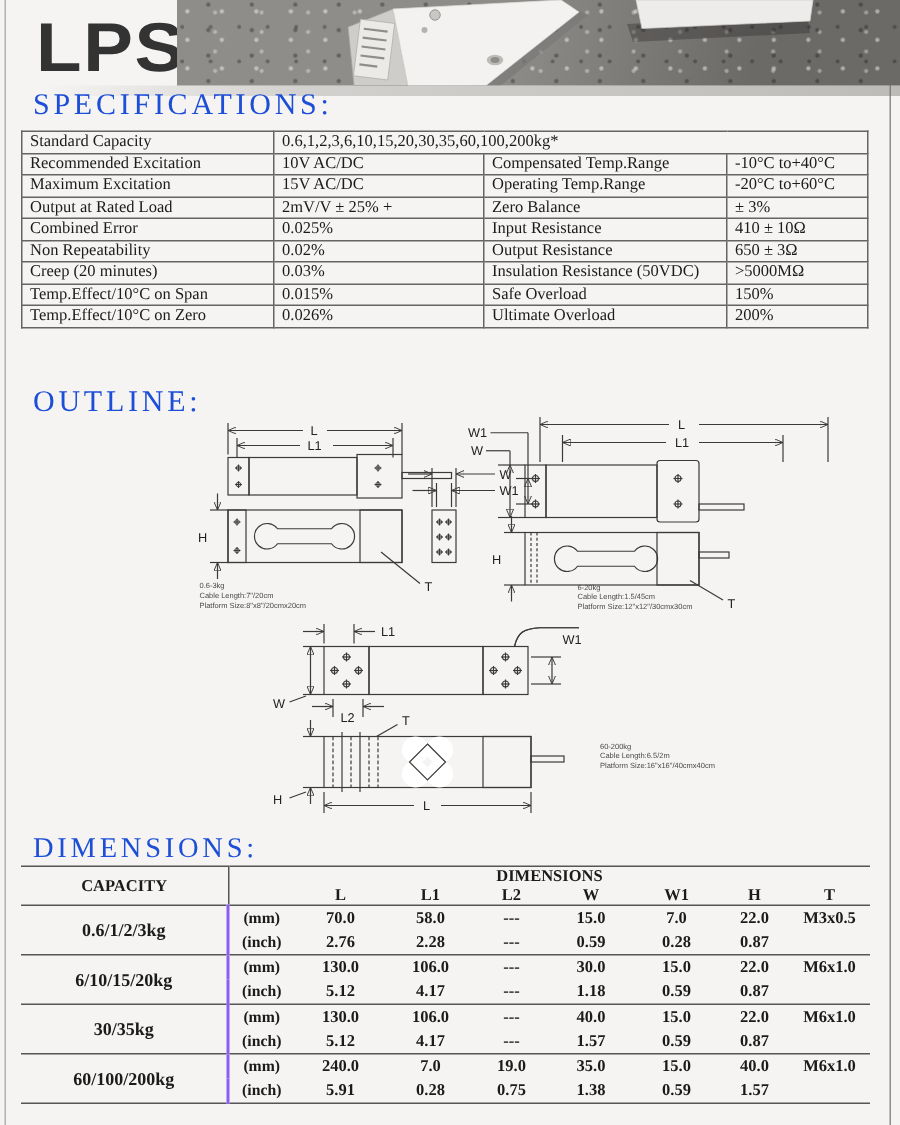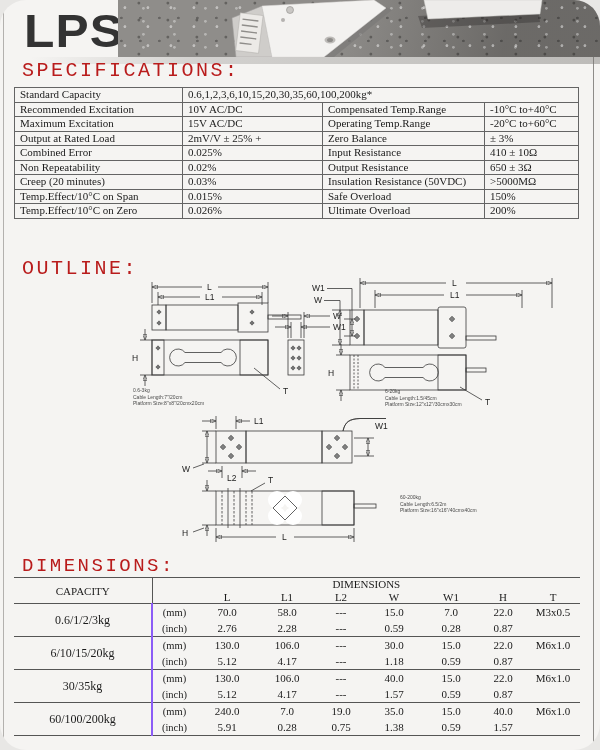--- a/index.html
+++ b/index.html
@@ -1,51 +1,51 @@
 <!DOCTYPE html>
 <html><head>
 <meta charset="utf-8">
 <style>
   html,body{margin:0;padding:0;background:#e8e7e5;}
   .page{position:relative;width:600px;height:750px;background:#f5f4f2;overflow:hidden;
-        font-family:"Liberation Serif",serif;color:#1b1b1b;border-radius:26px;}
+        font-family:"Liberation Serif",serif;color:#1b1b1b;}
   .frame-left{position:absolute;left:3px;top:0;width:1px;height:750px;background:#b3b1ae;}
   .frame-right{position:absolute;left:593px;top:0;width:1px;height:750px;background:#8e8c89;}
 
   .logo{position:absolute;left:24px;top:4px;font-family:"Liberation Sans",sans-serif;
         font-weight:bold;font-size:46px;letter-spacing:1px;color:#333;
         transform:scaleX(1.08);transform-origin:left top;}
 
   .photo{position:absolute;left:118px;top:0;width:482px;height:57px;background-color:#8f8d8a;
     background-image:
       radial-gradient(circle at 30% 40%, rgba(255,255,255,.45) 1px, transparent 1.8px),
       radial-gradient(circle at 72% 18%, rgba(20,18,16,.35) 1px, transparent 1.8px),
       radial-gradient(circle at 18% 78%, rgba(10,10,10,.3) 1px, transparent 1.6px),
       radial-gradient(circle at 82% 64%, rgba(255,255,255,.35) 1px, transparent 1.7px),
       linear-gradient(100deg, rgba(150,148,145,0) 45%, rgba(55,53,51,.4) 80%);
     background-size:23px 19px,29px 17px,19px 23px,31px 13px,100% 100%;}
   .photo svg{position:absolute;left:0;top:0;}
   .photo-shadow{position:absolute;left:30px;top:57px;width:570px;height:7px;
     background:linear-gradient(to right, rgba(130,128,125,0), rgba(130,128,125,.3) 30%, rgba(120,118,115,.45));}
 
-  .sec-h{position:absolute;font-family:Liberation Mono, monospace;color:#b91c1c;
+  .sec-h{position:absolute;font-family:Liberation Serif, serif;color:#1d4ed8;
          letter-spacing:2.5px;font-size:20px;font-weight:400;}
   #h-spec{left:22px;top:59px;}
   #h-outline{left:22px;top:257px;}
   #h-dims{left:22px;top:555px;font-size:19px;}
 
   table{border-collapse:collapse;}
   .spec-table{position:absolute;left:14px;top:87px;width:564px;font-size:11px;
               border:1px solid #4a4a4a;table-layout:fixed;}
   .spec-table td{border:1px solid #646464;height:13.5px;padding:0 5px;white-space:nowrap;
                  overflow:hidden;line-height:13px;}
   .spec-table td.fn{font-size:11px;}
 
   .dim-table{position:absolute;left:14px;top:577px;width:566px;font-size:11px;text-align:center;
-             border-top:1px solid #555;border-bottom:1px solid #555;table-layout:fixed;}
+             border-top:1px solid #555;border-bottom:1px solid #555;table-layout:fixed;font-weight:bold;}
   .dim-table td{padding:0;height:16px;line-height:15px;white-space:nowrap;overflow:hidden;}
   .dim-table td.cap-h{border-right:1px solid #555;font-size:11px;height:12px;line-height:12px;}
   .dim-table td.dims-h{font-size:11px;height:12px;line-height:12px;}
   .dim-table tr.sub td{border-bottom:1px solid #555;height:13px;line-height:12px;}
   .dim-table tr.grp td{border-top:1px solid #555;}
   .dim-table td.capcol{border-right:2px solid #8b5cf6;font-size:12px;}
   .dim-table td.unit{font-size:10.5px;}
 
   .outline-svg{position:absolute;left:14px;top:270px;}
   .outline-svg text{font-family:"Liberation Sans",sans-serif;font-size:8.5px;fill:#222;}

